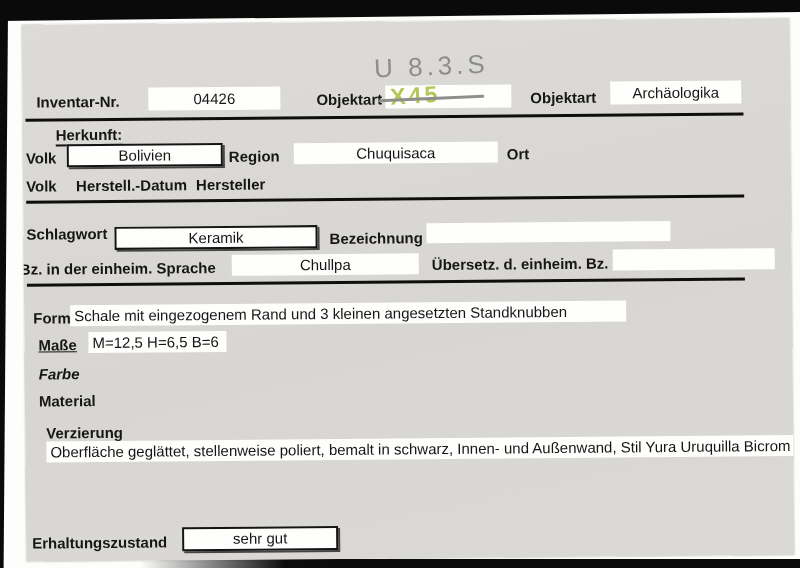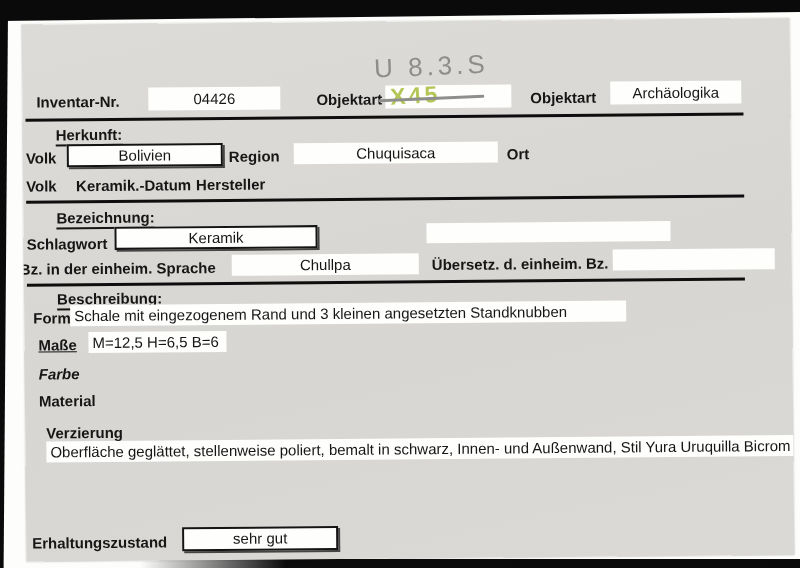--- a/index.html
+++ b/index.html
@@ -64,39 +64,38 @@
 
     <div class="sec-title" style="left:5px;top:101px;">Herkunft:</div>
 
     <div class="lbl" style="left:3px;top:124px;">Volk</div>
     <div class="val-box framed" style="left:44px;top:120px;width:152px;height:19px;">Bolivien</div>
     <div class="lbl" style="left:206px;top:124px;">Region</div>
     <div class="val-box" style="left:271px;top:121px;width:204px;height:21px;">Chuquisaca</div>
     <div class="lbl" style="left:484px;top:124px;">Ort</div>
 
     <div class="lbl" style="left:3px;top:152px;">Volk</div>
-    <div class="lbl" style="left:53px;top:152px;">Keramik.-Datum</div>
+    <div class="lbl" style="left:53px;top:152px;">Herstell.-Datum</div>
     <div class="lbl" style="left:173px;top:152px;">Hersteller</div>
 
     <div class="divider" style="top:176px;"></div>
 
-    <div class="sec-title" style="left:5px;top:184px;">Bezeichnung:</div>
 
-    <div class="lbl" style="left:3px;top:210px;text-align:right;">Schlagwort</div>
+    <div class="lbl" style="left:3px;top:200px;text-align:right;">Schlagwort</div>
     <div class="val-box framed" style="left:91px;top:203px;width:199px;height:19px;">Keramik</div>
+    <div class="lbl" style="left:306px;top:207px;">Bezeichnung</div>
     <div class="val-box" style="left:403px;top:202px;width:244px;height:20px;"></div>
 
     <div class="lbl" style="left:-4px;top:235px;">Bz. in der einheim. Sprache</div>
     <div class="val-box" style="left:208px;top:232px;width:187px;height:21px;">Chullpa</div>
     <div class="lbl" style="left:408px;top:234px;">Übersetz. d. einheim. Bz.</div>
     <div class="val-box" style="left:589px;top:230px;width:162px;height:21px;"></div>
 
     <div class="divider" style="top:259px;"></div>
 
-    <div class="sec-title" style="left:5px;top:265px;">Beschreibung:</div>
 
     <div class="lbl" style="left:9px;top:284px;">Form</div>
     <div class="strip" style="left:46px;top:281px;width:548px;height:21px;">Schale mit eingezogenem Rand und 3 kleinen angesetzten Standknubben</div>
 
     <div class="lbl" style="left:14px;top:311px;text-decoration:underline;">Maße</div>
     <div class="strip" style="left:64px;top:308px;width:130px;height:21px;">M=12,5 H=6,5 B=6</div>
 
     <div class="lbl" style="left:14px;top:340px;font-style:italic;">Farbe</div>
     <div class="lbl" style="left:14px;top:367px;">Material</div>
     <div class="lbl" style="left:21px;top:399px;">Verzierung</div>

